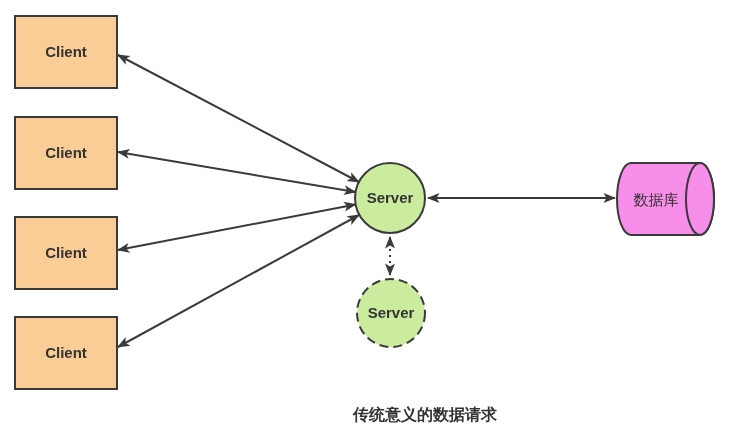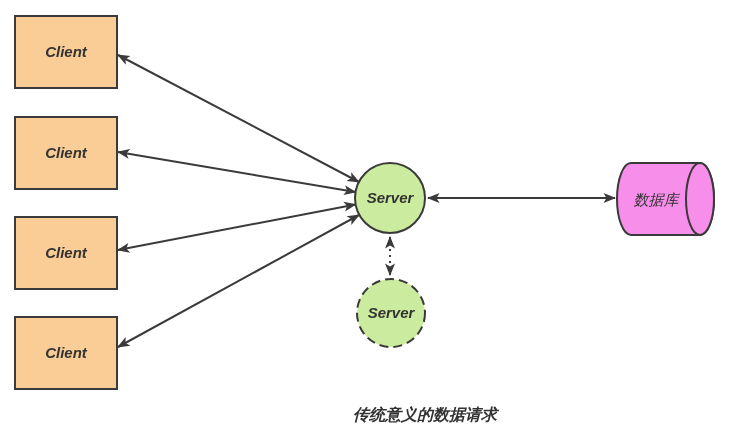--- a/index.html
+++ b/index.html
@@ -14,21 +14,20 @@
   html, body {
     width: 750px; height: 437px;
     background: var(--bg);
     font-family: "Liberation Sans", "DejaVu Sans", sans-serif;
     overflow: hidden;
   }
   .canvas {
     position: relative;
     width: 691px; height: 437px;
     background: var(--bg);
-    font-style: italic;
   }
   svg { display: block; }
   .node-label {
     font-family: "Liberation Sans", "DejaVu Sans", sans-serif;
     font-size: 15px;
     font-weight: bold;
     fill: var(--text);
   }
   .db-label {
     font-family: "Liberation Sans", "DejaVu Sans", sans-serif;

